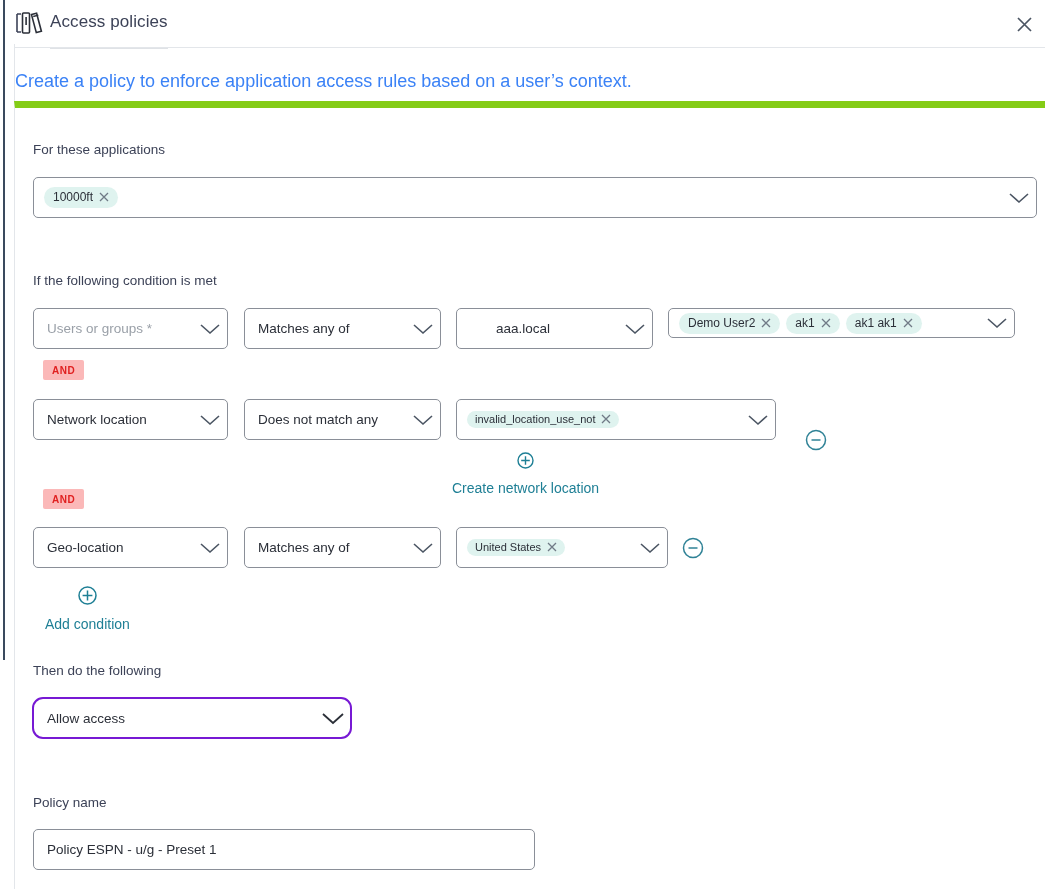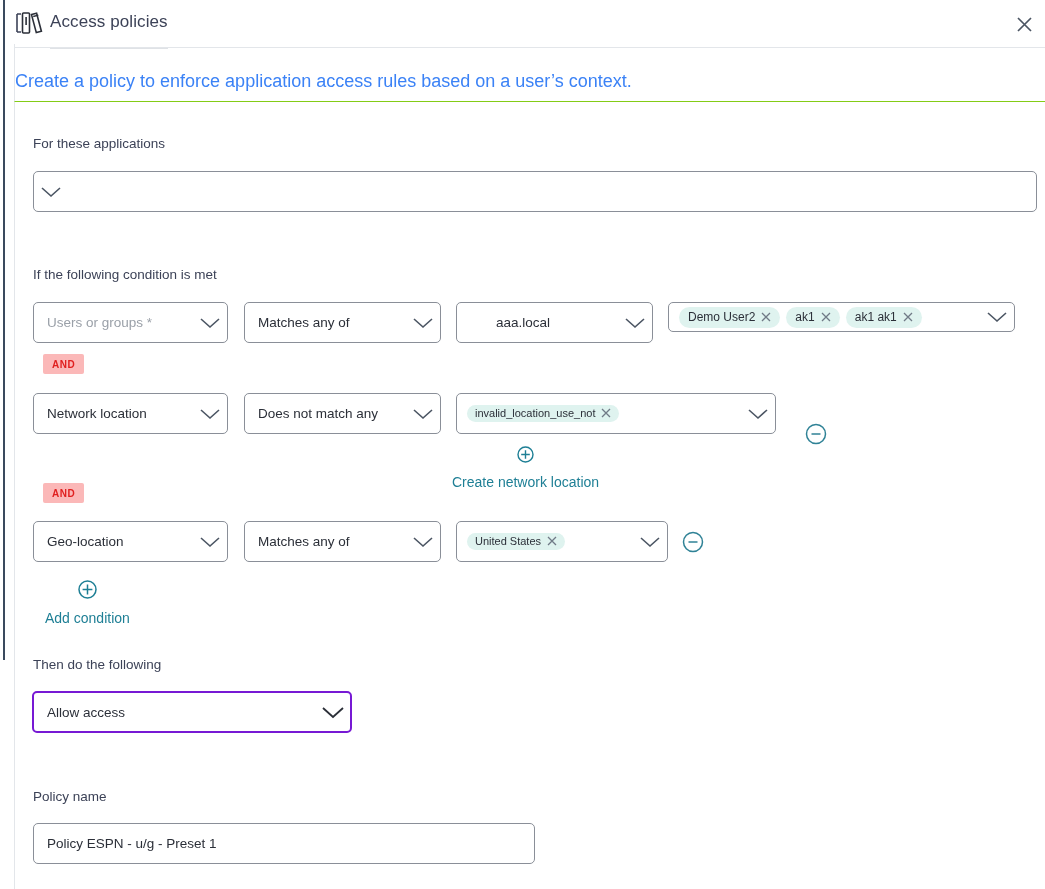--- a/index.html
+++ b/index.html
@@ -49,21 +49,21 @@
 
   .subtitle {
     position:absolute; left:15px; top:71px;
     font-size:18px; color:#3b82f6;
   }
 
   
   .panel {
     position:absolute; left:14px; top:101px;
     width:1031px; height:788px;
-    border-top:1px solid #84cc16;
+    border-top:7px solid #84cc16;
     border-left:1px solid #e3e6ea;
     background:#fff;
   }
 
   .field-label {
     position:absolute;
     font-size:13.5px; color:#3c4257;
   }
 
   
@@ -149,20 +149,30 @@
   </div>
   <div class="header-rule"></div>
 
   <div class="subtitle">Create a policy to enforce application access rules based on a user’s context.</div>
 
   <div class="panel">
 
     <div class="field-label" style="left:18px; top:34px;">For these applications</div>
 
     <div class="ctl" style="left:18px; top:69px; width:1004px; height:41px;">
+      <div class="chips">
+        <span class="chip">
+          <span>10000ft</span>
+          <span class="chip-x">
+            <svg width="10" height="10" viewBox="0 0 10 10">
+                <path d="M1 1 L9 9 M9 1 L1 9" stroke="#707a86" stroke-width="1.3" fill="none"></path>
+              </svg>
+          </span>
+        </span>
+      </div>
       <span class="chev">
         <svg width="22" height="12" viewBox="0 0 22 12">
             <path d="M2 2 L11 10 L20 2" stroke="#4b5563" stroke-width="1.6" fill="none"></path>
           </svg>
       </span>
     </div>
 
     <div class="field-label" style="left:18px; top:165px;">If the following condition is met</div>
 
     <div class="ctl" style="left:18px; top:200px; width:195px; height:41px;">
@@ -331,21 +341,21 @@
         <svg width="19" height="19" viewBox="0 0 19 19">
           <circle cx="9.5" cy="9.5" r="8.5" stroke="#1e7f95" stroke-width="1.5" fill="none"></circle>
           <path d="M9.5 4.6 L9.5 14.4 M4.6 9.5 L14.4 9.5" stroke="#1e7f95" stroke-width="1.5"></path>
         </svg>
       </span>
       <span>Add condition</span>
     </div>
 
     <div class="field-label" style="left:18px; top:555px;">Then do the following</div>
 
-    <div class="ctl focus-purple" style="left:17px; top:589px; width:320px; height:42px;">
+    <div class="ctl focus-purple" style="left:17px; top:589px; width:320px; height:42px;border-radius:11px;">
       <span class="ctl-text">Allow access</span>
       <span class="chev">
         <svg width="24" height="13" viewBox="0 0 24 13">
             <path d="M2 2 L12 11 L22 2" stroke="#2b2f38" stroke-width="1.8" fill="none"></path>
           </svg>
       </span>
     </div>
 
     <div class="field-label" style="left:18px; top:687px;">Policy name</div>
 

